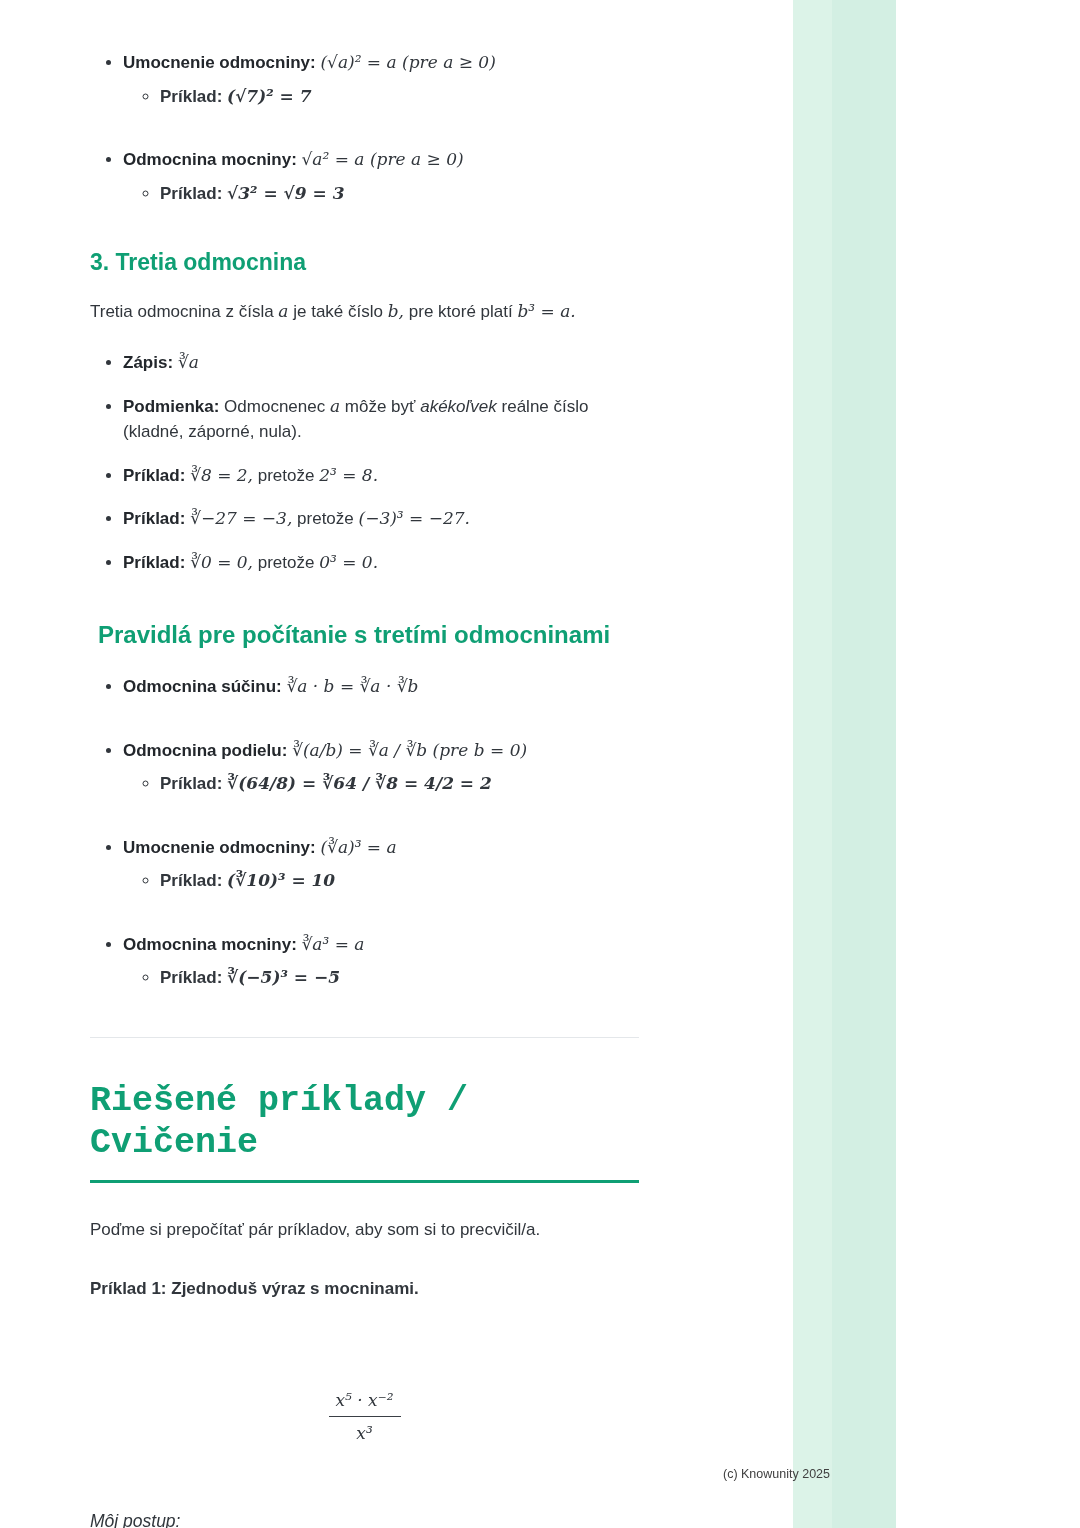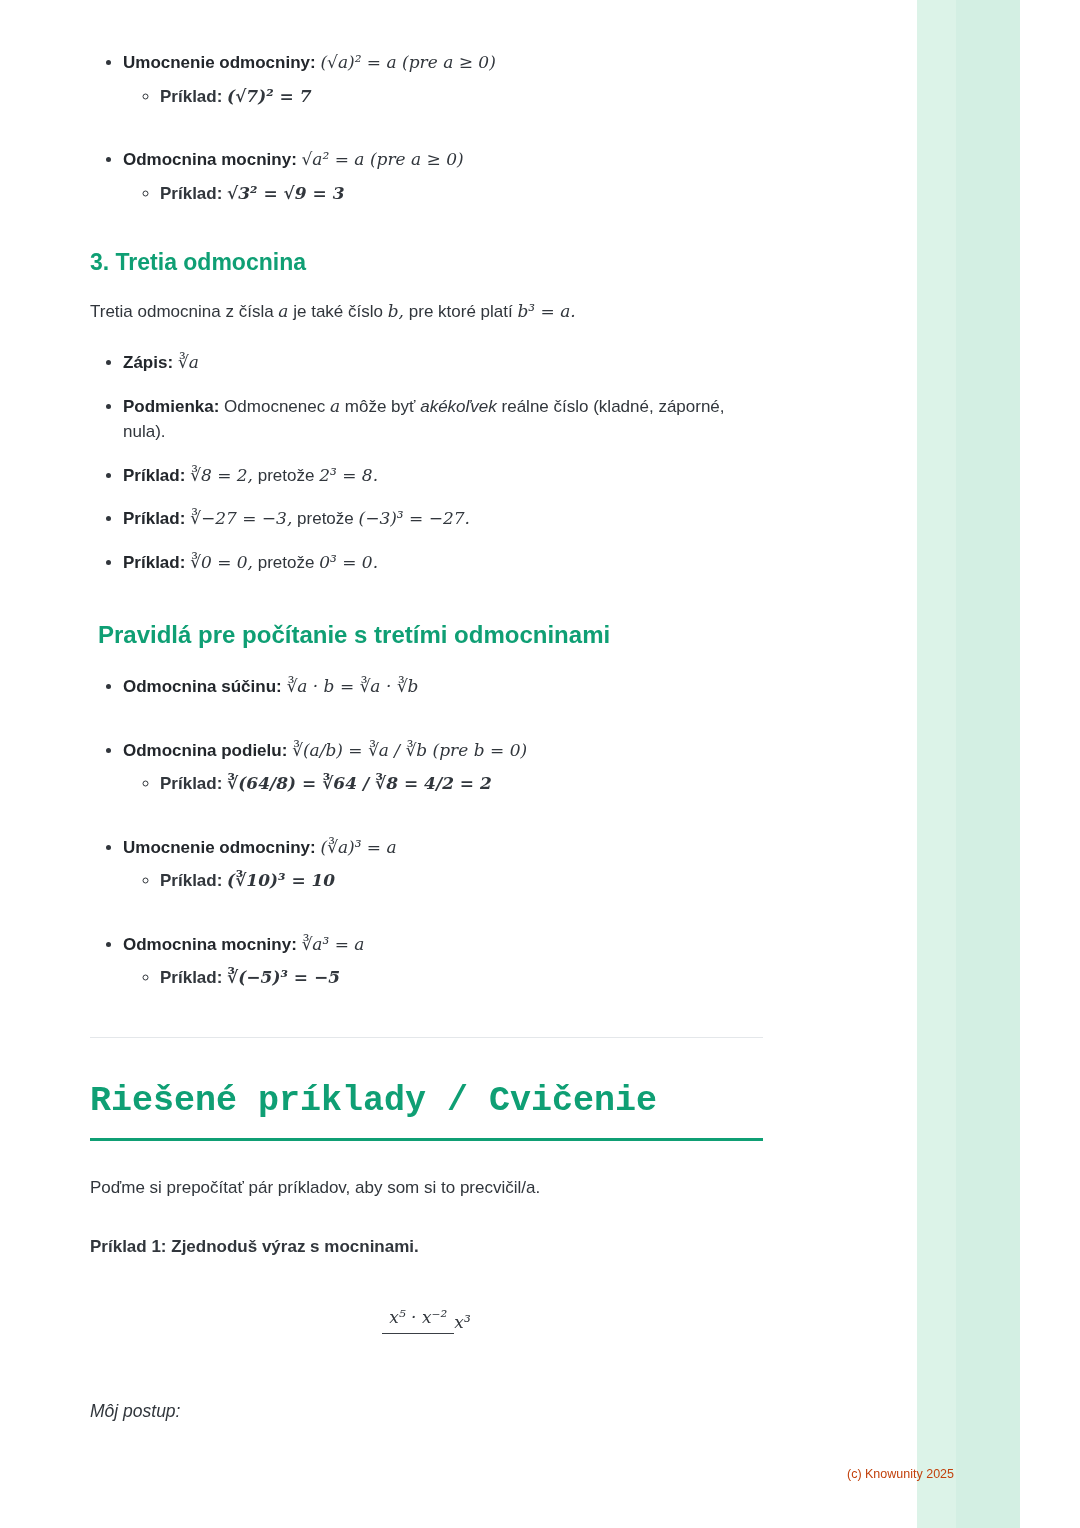--- a/index.html
+++ b/index.html
@@ -1,18 +1,18 @@
 <!DOCTYPE html>
 <html style="--accent: #0f9f74; --stripe: #dcf3e8; --stripe2: #d3efe3;"><head>
 <meta charset="utf-8">
 <style>
   * { margin:0; padding:0; box-sizing:border-box; }
   html,body { background:#ffffff; }
   .page {
-    position:relative; width:1020px; height:1528px; overflow:hidden;
+    position:relative; width:896px; height:1528px; overflow:hidden;
     background:#ffffff; color:#31363c;
     font-family:"Liberation Sans","DejaVu Sans",sans-serif;
     font-size:17px; line-height:1.5;
   }
   .stripe { position:absolute; top:0; right:0; width:103px; height:100%; background:var(--stripe,#d9f2e7); }
   .stripe-inner { position:absolute; top:0; right:0; width:64px; height:100%; background:var(--stripe2,#d2efe2); }
   .content { position:relative; z-index:1; padding:50px 257px 0 90px; }
 
   .math { font-family:"DejaVu Serif","DejaVu Sans",serif; font-style:italic; font-size:17px; }
   .lbl { font-weight:bold; color:#23272c; }
@@ -32,21 +32,21 @@
 
   p.para { margin:0 0 26px; }
   p.problem-label { font-weight:bold; margin:34px 0 0; }
   p.steps { font-style:italic; margin:64px 0 8px; font-size:17.5px; }
 
   .display-math { text-align:center; margin:46px 0 0; }
   .frac { display:inline-block; vertical-align:middle; text-align:center; line-height:1.3; }
   .frac .num { padding:0 7px 5px; border-bottom:1.6px solid #3a3f45; }
   .frac .den { padding-top:5px; }
 
-  .watermark { position:absolute; right:66px; bottom:44px; font-size:12.5px; color:#c2410c; z-index:2; }
+  .watermark { position:absolute; right:66px; bottom:44px; font-size:12.5px; color:#404040; z-index:2; }
 </style>
 </head>
 <body>
 
 <div class="page">
   <div class="stripe">
     <div class="stripe-inner"></div>
   </div>
 
   <div class="content">
@@ -159,21 +159,21 @@
 
     <hr class="divider">
 
     <h1 class="big">Riešené príklady / Cvičenie</h1>
 
     <p class="para">Poďme si prepočítať pár príkladov, aby som si to precvičil/a.</p>
 
     <p class="problem-label">Príklad 1: Zjednoduš výraz s mocninami.</p>
 
     <div class="display-math">
-      <span class="frac" style="display: inline-flex; flex-direction: row;">
+      <span class="frac" style="display: inline-flex; flex-direction: column; margin-top: 41px;">
         <span class="num math">x⁵ · x⁻²</span>
         <span class="den math">x³</span>
       </span>
     </div>
 
     <p class="steps">Môj postup:</p>
 
   </div>
 
   <div class="watermark">(c) Knowunity 2025</div>

